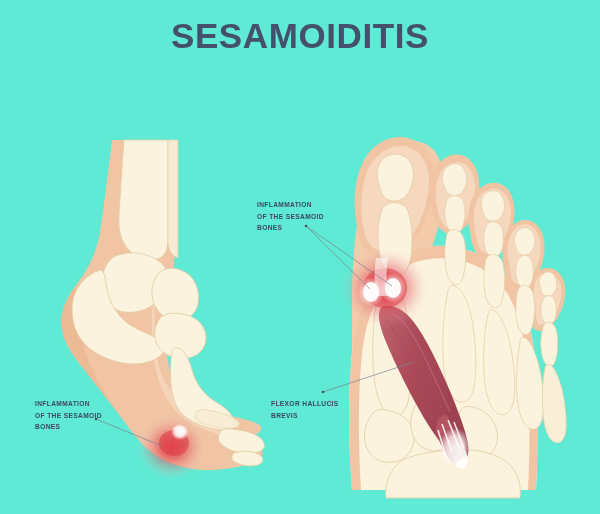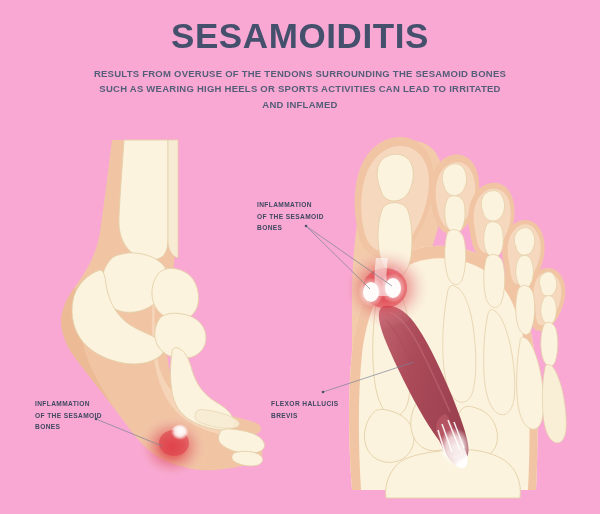--- a/index.html
+++ b/index.html
@@ -14,21 +14,21 @@
     overflow: hidden;
     font-family: "Liberation Sans", sans-serif;
     -webkit-font-smoothing: antialiased;
   }
 
   #infographic {
     position: absolute;
     left: 0; top: 0;
     width: 600px;
     height: 514px;
-    background: #f9a8d4;
+    background: #5eead4;
   }
 
   
   .header {
     position: absolute;
     left: 0;
     top: 18px;
     width: 600px;
     text-align: center;
   }
@@ -482,21 +482,20 @@
     </g>
     <g fill="#4a5268">
       <circle cx="306" cy="226" r="1.3"></circle>
       <circle cx="96" cy="419" r="1.3"></circle>
       <circle cx="323" cy="392" r="1.3"></circle>
     </g>
   </svg>
 
   <div class="header">
     <h1 class="title">SESAMOIDITIS</h1>
-    <p class="subtitle">RESULTS FROM OVERUSE OF THE TENDONS SURROUNDING THE SESAMOID BONES SUCH AS WEARING HIGH HEELS OR SPORTS ACTIVITIES CAN LEAD TO IRRITATED AND INFLAMED</p>
   </div>
 
   <div class="anno" id="anno-sesamoid-top">INFLAMMATION
 OF THE SESAMOID
 BONES</div>
 
   <div class="anno" id="anno-sesamoid-left">INFLAMMATION
 OF THE SESAMOID
 BONES</div>
 

